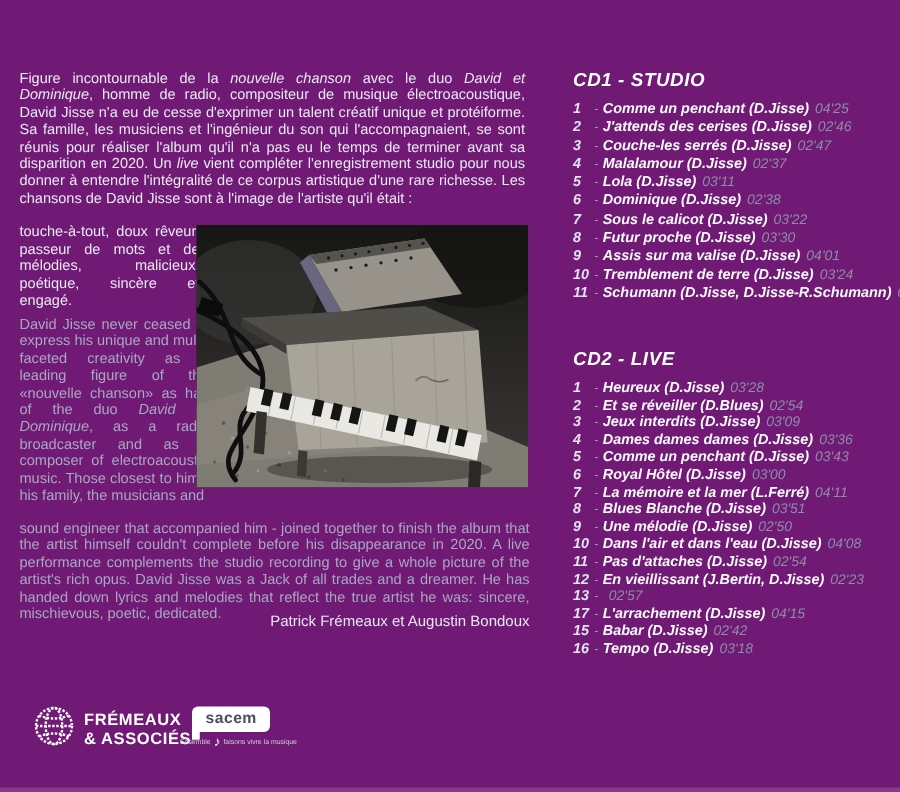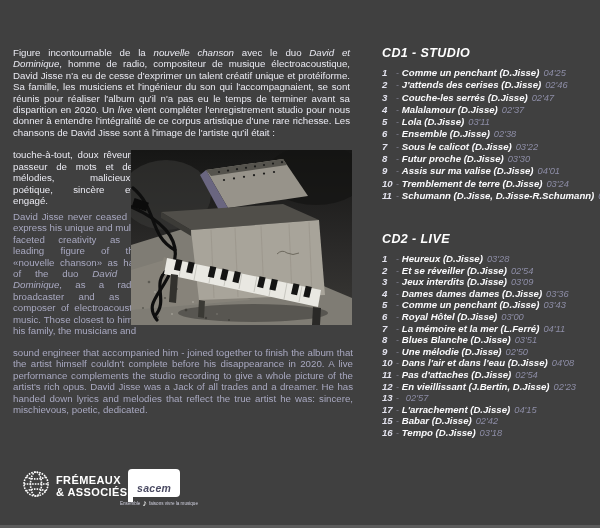--- a/index.html
+++ b/index.html
@@ -1,19 +1,19 @@
 <!DOCTYPE html>
 <html><head>
 <meta charset="utf-8">
 <style>
   html,body{margin:0;padding:0;background:#ffffff;}
   .cover{
     position:relative;
     width:600px;height:528px;
-    background:#404040;
+    background:#701a75;
     overflow:hidden;
     font-family:"Liberation Sans","DejaVu Sans",sans-serif;
   }
   .cover::after{
     content:"";position:absolute;left:0;right:0;bottom:0;height:3px;
     background:rgba(255,255,255,0.14);
   }
   
   .txt{position:absolute;color:#e9e9f1;text-align:justify;}
   .fr-wide{top:47px;left:13px;width:337px;font-size:9.7px;line-height:11.4px;}
@@ -50,22 +50,22 @@
   .track-dur{margin-left:4px;font-weight:400;font-size:9.3px;color:#8d8da6;text-align:right;}
   
   .fremeaux-logo{
     position:absolute;left:22px;top:470px;display:flex;align-items:center;gap:6px;
     color:#ffffff;
   }
   .fremeaux-text{font-weight:bold;font-size:11px;line-height:12.5px;letter-spacing:.4px;}
   .sacem-logo{position:absolute;left:128px;top:469px;width:80px;}
   .sacem-bubble{
     position:relative;display:inline-block;background:#ffffff;color:#4b4b63;
-    font-weight:bold;font-style:italic;font-size:10.5px;letter-spacing:.3px;
-    padding:13px 9px 3px 9px;border-radius:4px 4px 4px 0;
+    font-weight:bold;font-size:10.5px;letter-spacing:.3px;
+    padding:2px 9px 3px 9px;border-radius:4px 4px 4px 0;
   }
   .sacem-bubble::after{
     content:"";position:absolute;left:0;bottom:-5px;
     border:5px solid transparent;border-left-color:#ffffff;border-top-color:#ffffff;
     width:0;height:0;border-right-width:0;border-bottom-width:0;
   }
   .sacem-tagline{
     margin-top:4px;margin-left:-8px;font-size:4.6px;color:#cfcfdd;
     display:flex;align-items:center;gap:2px;white-space:nowrap;
   }
@@ -75,20 +75,21 @@
 <body>
 
 <div class="cover">
 
   <div class="txt fr-wide"><span>Figure incontournable de la </span><span style="font-style: italic;">nouvelle chanson</span><span> avec le duo </span><span style="font-style: italic;">David et Dominique</span><span>, homme de radio, compositeur de musique électroacoustique, David Jisse n'a eu de cesse d'exprimer un talent créatif unique et protéiforme. Sa famille, les musiciens et l'ingénieur du son qui l'accompagnaient, se sont réunis pour réaliser l'album qu'il n'a pas eu le temps de terminer avant sa disparition en 2020. Un </span><span style="font-style: italic;">live</span><span> vient compléter l'enregistrement studio pour nous donner à entendre l'intégralité de ce corpus artistique d'une rare richesse. Les chansons de David Jisse sont à l'image de l'artiste qu'il était :</span></div>
   <div class="txt fr-narrow">touche-à-tout, doux rêveur, passeur de mots et de mélodies, malicieux, poétique, sincère et engagé.</div>
 
   <div class="txt en en-narrow"><span>David Jisse never ceased to express his unique and multi-faceted creativity as a leading figure of the «nouvelle chanson» as half of the duo </span><span style="font-style: italic;">David et Dominique</span><span>, as a radio broadcaster and as a composer of electroacoustic music. Those closest to him - his family, the musicians and</span></div>
   <div class="txt en en-wide">sound engineer that accompanied him - joined together to finish the album that the artist himself couldn't complete before his disappearance in 2020. A live performance complements the studio recording to give a whole picture of the artist's rich opus. David Jisse was a Jack of all trades and a dreamer. He has handed down lyrics and melodies that reflect the true artist he was: sincere, mischievous, poetic, dedicated.</div>
 
+  <div class="signature">Patrick Frémeaux et Augustin Bondoux</div>
 
   <div class="photo">
     <svg width="221" height="175" viewBox="0 0 221 175">
       <defs>
         <linearGradient id="bgG" x1="0" y1="0" x2="0" y2="1">
           <stop offset="0" stop-color="#161615"></stop>
           <stop offset="0.6" stop-color="#2c2b2a"></stop>
           <stop offset="1" stop-color="#3a3936"></stop>
         </linearGradient>
       </defs>
@@ -217,21 +218,21 @@
         </div>
         <div class="track-row">
           <span class="track-num">5</span>
           <span class="track-dash">-</span>
           <span class="track-title">Lola (D.Jisse)</span>
           <span class="track-dur">03'11</span>
         </div>
         <div class="track-row">
           <span class="track-num">6</span>
           <span class="track-dash">-</span>
-          <span class="track-title">Ensemble (D.Jisse)</span>
+          <span class="track-title">Dominique (D.Jisse)</span>
           <span class="track-dur">02'38</span>
         </div>
         <div class="track-row">
           <span class="track-num">7</span>
           <span class="track-dash">-</span>
           <span class="track-title">Sous le calicot (D.Jisse)</span>
           <span class="track-dur">03'22</span>
         </div>
         <div class="track-row">
           <span class="track-num">8</span>
@@ -265,21 +266,21 @@
     <div>
         <div class="track-row">
           <span class="track-num">1</span>
           <span class="track-dash">-</span>
           <span class="track-title">Heureux (D.Jisse)</span>
           <span class="track-dur">03'28</span>
         </div>
         <div class="track-row">
           <span class="track-num">2</span>
           <span class="track-dash">-</span>
-          <span class="track-title">Et se réveiller (D.Jisse)</span>
+          <span class="track-title">Et se réveiller (D.Blues)</span>
           <span class="track-dur">02'54</span>
         </div>
         <div class="track-row">
           <span class="track-num">3</span>
           <span class="track-dash">-</span>
           <span class="track-title">Jeux interdits (D.Jisse)</span>
           <span class="track-dur">03'09</span>
         </div>
         <div class="track-row">
           <span class="track-num">4</span>

